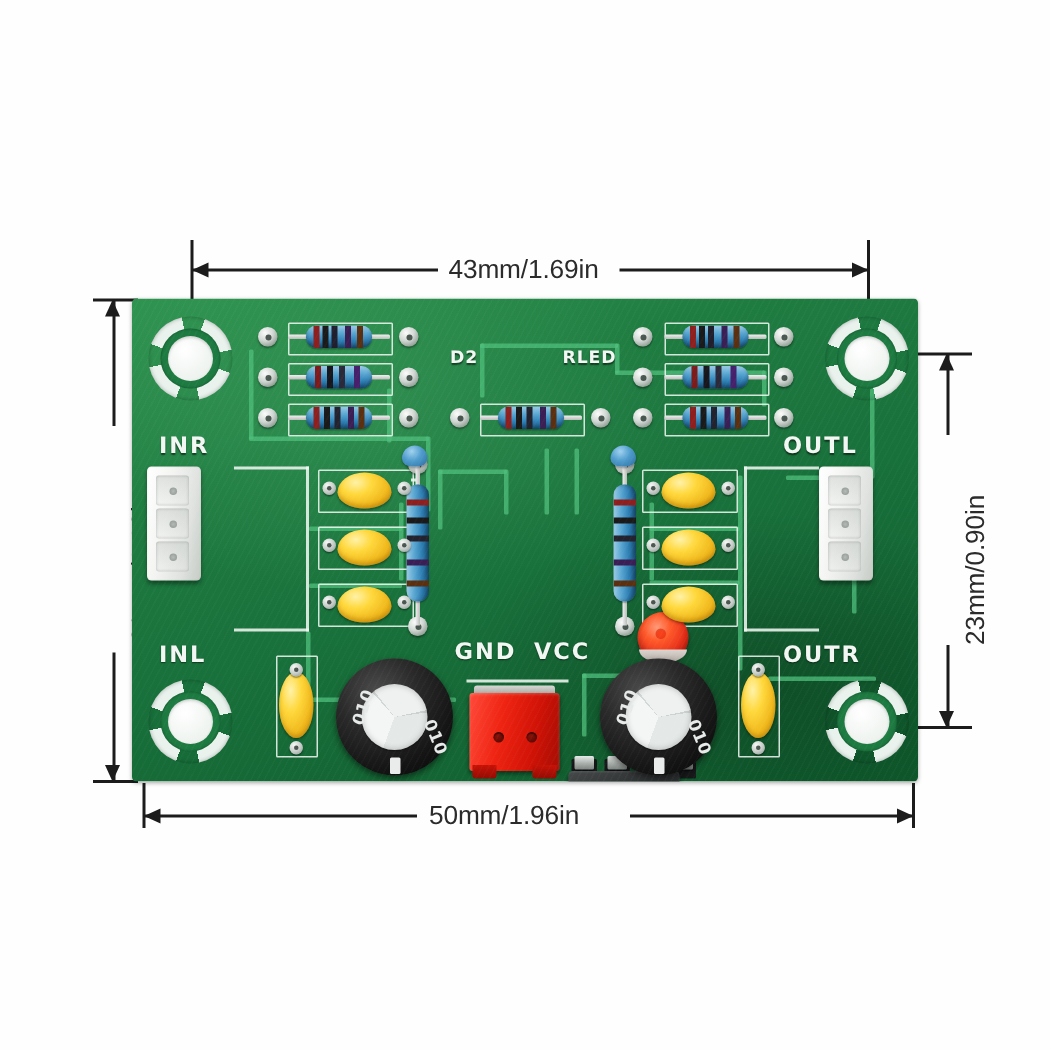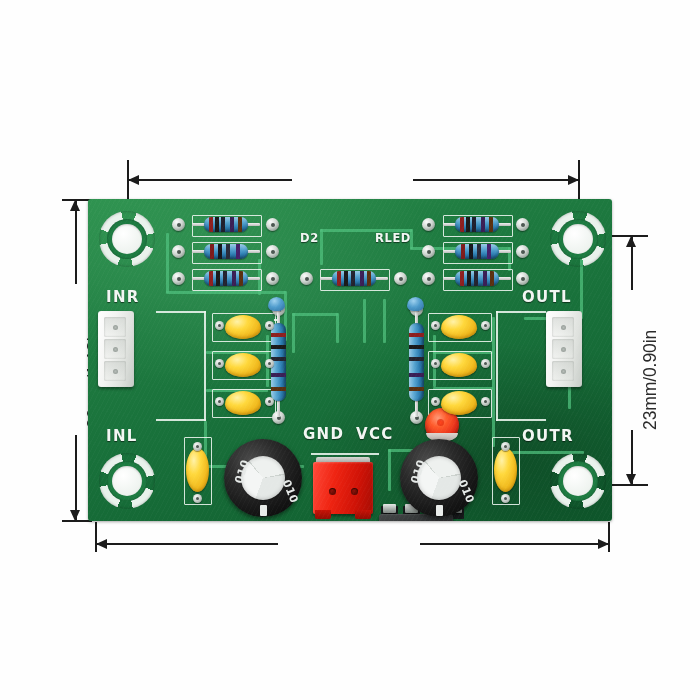--- a/index.html
+++ b/index.html
@@ -403,27 +403,29 @@
 
 <div id="stage">
 
   <div class="dim-line v" style="left:127px; top:160px; height:106px;"></div>
   <div class="dim-line v" style="left:578px; top:160px; height:106px;"></div>
 
   <div class="dim-line h" style="left:128px; top:179px; width:164px;"></div>
   <div class="dim-line h" style="left:413px; top:179px; width:166px;"></div>
   <div class="arrow left" style="left:128px; top:174.5px;"></div>
   <div class="arrow right" style="left:568px; top:174.5px;"></div>
+  <div class="dim-text" style="left:299px; top:169px;">43mm/1.69in</div>
 
   <div class="dim-line v" style="left:95px; top:522px; height:30px;"></div>
   <div class="dim-line v" style="left:608px; top:522px; height:30px;"></div>
   <div class="dim-line h" style="left:96px; top:543px; width:182px;"></div>
   <div class="dim-line h" style="left:420px; top:543px; width:189px;"></div>
   <div class="arrow left" style="left:96px; top:538.5px;"></div>
   <div class="arrow right" style="left:598px; top:538.5px;"></div>
+  <div class="dim-text" style="left:286px; top:533px;">50mm/1.96in</div>
 
   <div class="dim-line h" style="left:62px; top:199px; width:30px;"></div>
   <div class="dim-line h" style="left:62px; top:520px; width:30px;"></div>
   <div class="dim-line v" style="left:75px; top:200px; width:1.6px; height:84px;"></div>
   <div class="dim-line v" style="left:75px; top:435px; width:1.6px; height:86px;"></div>
   <div class="arrow up" style="left:70.3px; top:200px;"></div>
   <div class="arrow down" style="left:70.3px; top:510px;"></div>
   <div class="dim-text vert" style="left:84px; top:428px; transform:rotate(-90deg);">30mm/1.18in</div>
 
   <div class="dim-line h" style="left:578px; top:235px; width:70px;"></div>

